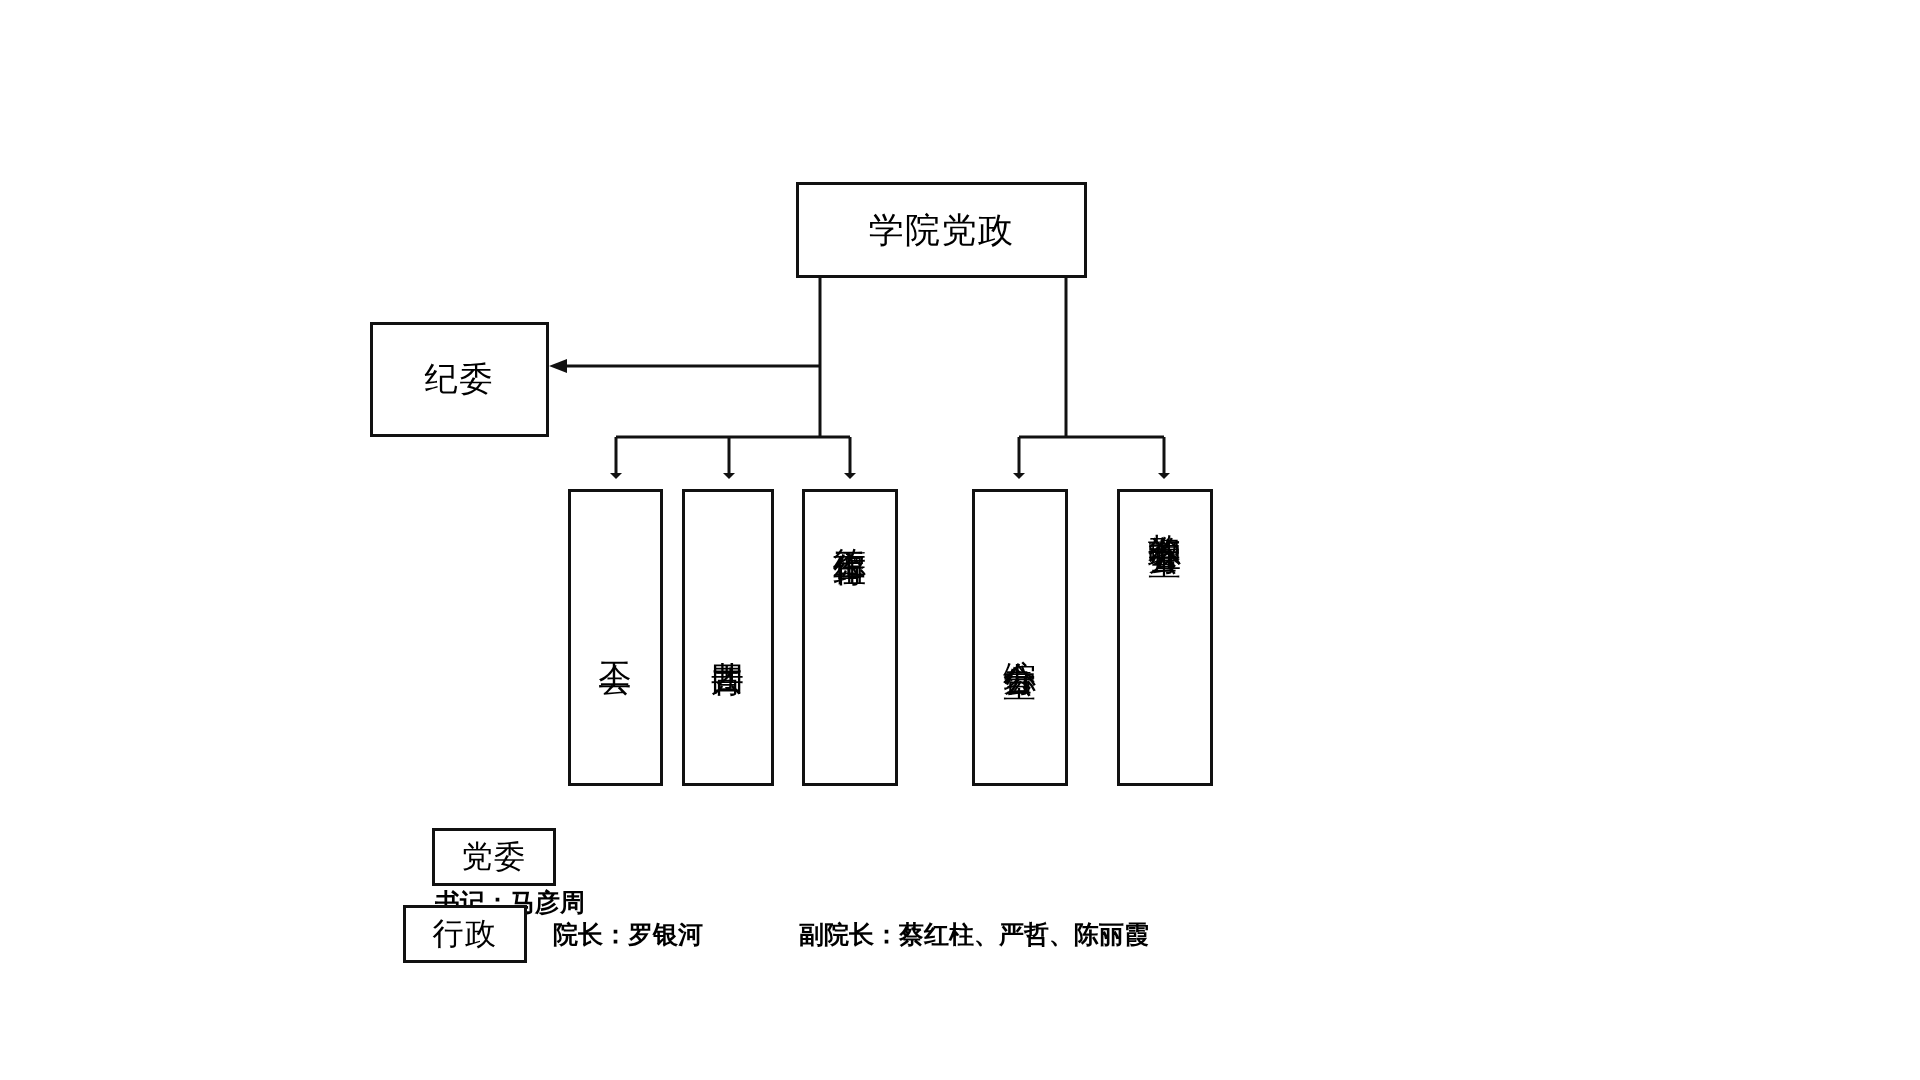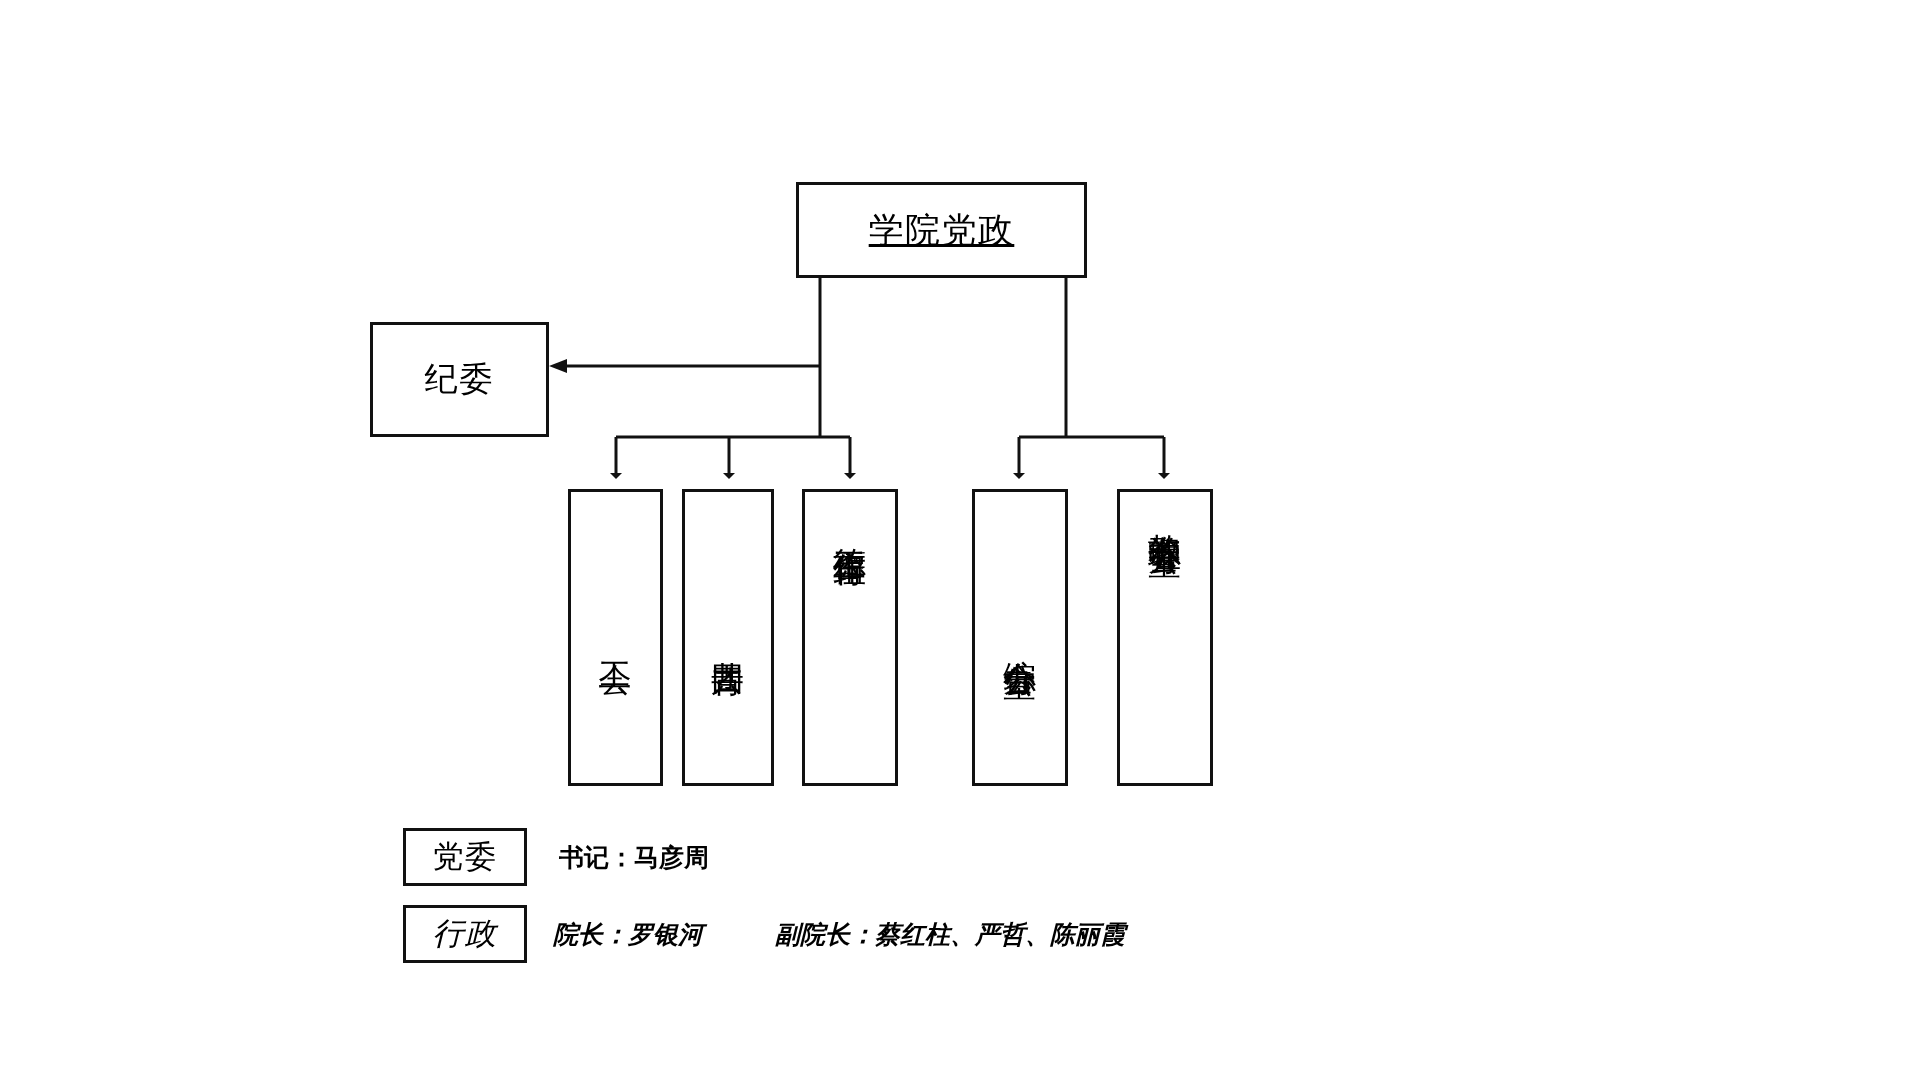--- a/index.html
+++ b/index.html
@@ -47,21 +47,20 @@
     letter-spacing: 0.02em;
     white-space: pre-wrap;
   }
 
   
   #node-root {
     left: 796px;
     top: 182px;
     width: 291px;
     height: 96px;
-    text-decoration: underline;
   }
   #node-root .label {
     font-size: 35px;
     letter-spacing: 0.04em;
   }
 
   
   #node-jiwei {
     left: 370px;
     top: 322px;
@@ -98,22 +97,22 @@
   #node-deyu     .label { align-self: flex-start; margin-top: 30px; }
   #node-jiaoxue  .label { align-self: flex-start; margin-top: 16px; }
 
   
   .legend-row {
     position: absolute;
     left: 403px;
     display: flex;
     align-items: center;
   }
-  #legend-row-party { top: 828px; }
-  #legend-row-admin { top: 905px; font-style: italic; }
+  #legend-row-party { top: 828px; flex-direction: column; }
+  #legend-row-admin { top: 905px; }
 
   .legend-tag {
     box-sizing: border-box;
     width: 124px;
     height: 58px;
     border: 3px solid #111111;
     background: #ffffff;
     display: flex;
     align-items: center;
     justify-content: center;
@@ -128,21 +127,21 @@
     align-items: center;
     font-family: "Liberation Serif", "DejaVu Serif", serif;
     font-weight: 700;
     font-size: 25px;
     color: #000000;
     white-space: nowrap;
   }
   .legend-primary { margin-left: 32px; }
   .legend-secondary { margin-left: 72px; }
   #legend-row-admin .legend-primary { margin-left: 26px; }
-  #legend-row-admin .legend-secondary { margin-left: 72px; }
+  #legend-row-admin .legend-secondary { margin-left: 96px; }
 </style>
 </head>
 <body>
 
 <div id="canvas">
 
   <svg id="edges" viewBox="0 0 1920 1080" width="1920" height="1080">
     <defs>
       <marker id="arrow-down" markerWidth="12" markerHeight="12" refX="3" refY="6" orient="auto" markerUnits="userSpaceOnUse">
         <path d="M 0 0 L 6 6 L 0 12 z" fill="#111111"></path>

